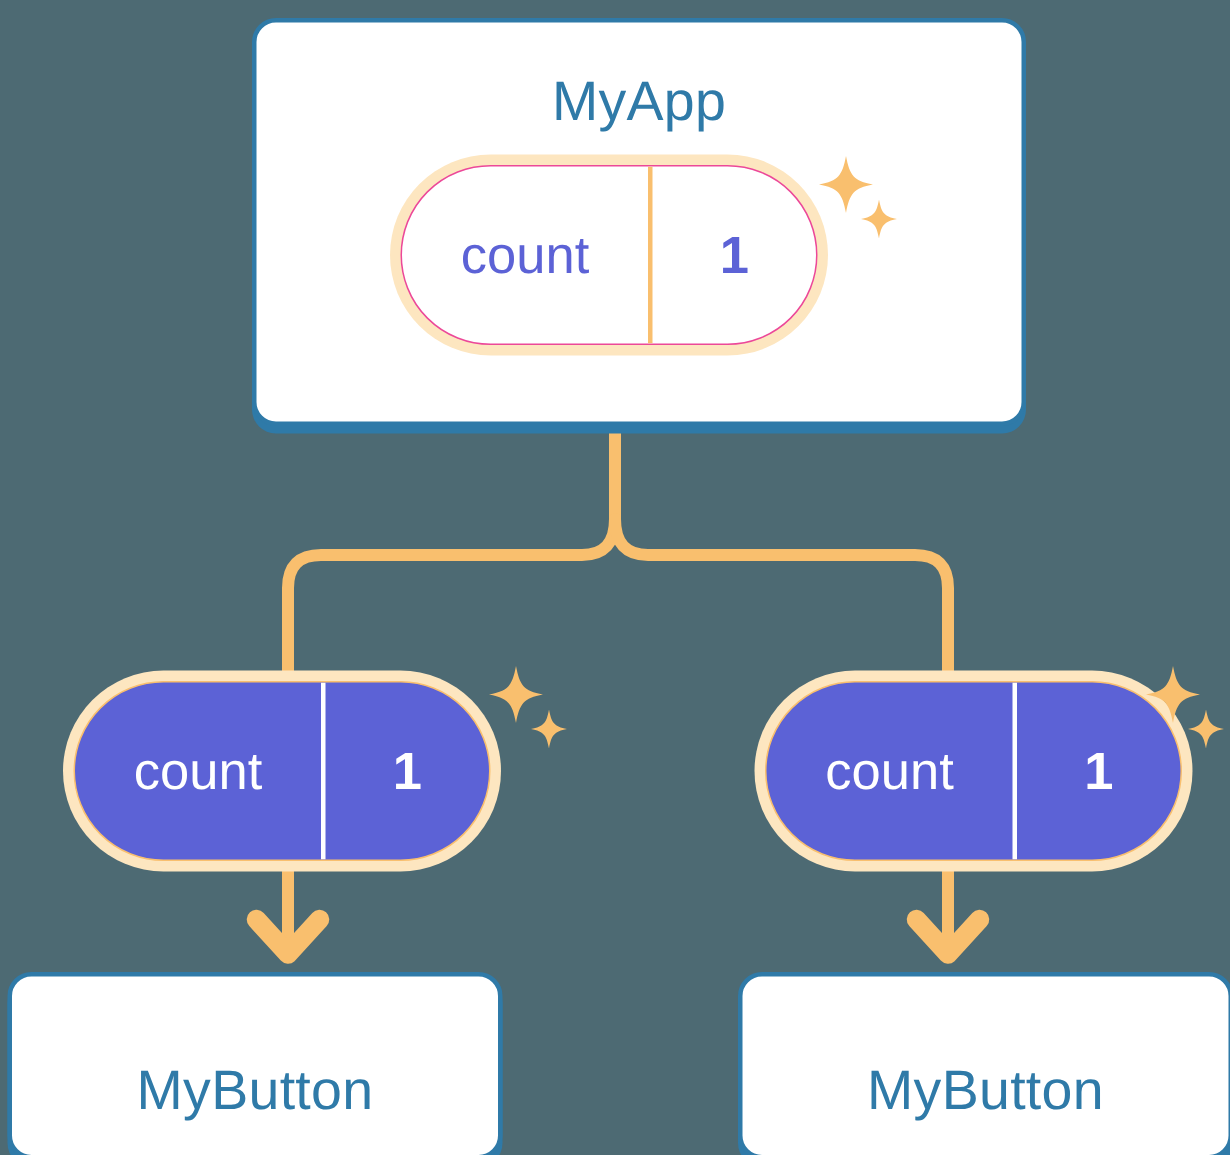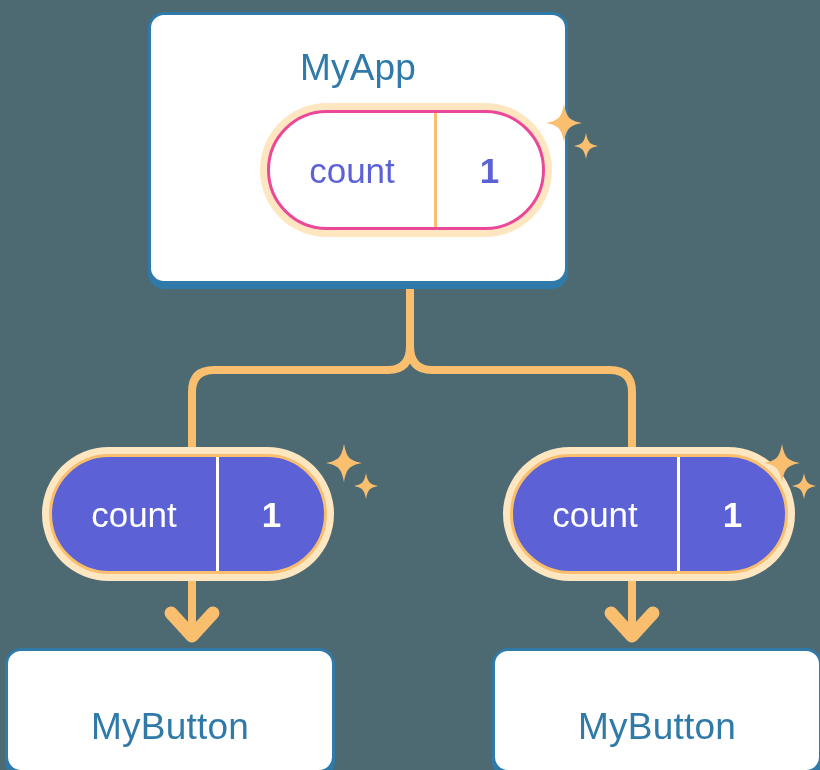--- a/index.html
+++ b/index.html
@@ -36,23 +36,23 @@
     position: absolute;
     z-index: 2;
     background: #ffffff;
     border: 3px solid #2f7aa8;
     box-sizing: border-box;
     display: flex;
     flex-direction: column;
     align-items: center;
   }
   .card.root {
-    left: 148px;
+    left: 168px;
     top: 12px;
-    width: 420px;
+    width: 516px;
     height: 272px;
     border-radius: 16px;
     box-shadow: 0 5px 0 0 #2f7aa8;
     padding-top: 34px;
   }
   .card.leaf {
     width: 330px;
     height: 125px;
     border-radius: 16px;
     box-shadow: 0 5px 0 0 #2f7aa8;
@@ -90,21 +90,21 @@
     border-radius: 999px;
     
     background: #fde6c0;
     padding: 7px;
   }
   .pill {
     box-sizing: border-box;
     width: 100%;
     height: 100%;
     border-radius: 999px;
-    border: 3px solid #ec4899;
+    border: 1px solid #ec4899;
     display: flex;
     align-items: stretch;
     overflow: hidden;
   }
   .pill-key, .pill-val {
     display: flex;
     align-items: center;
     justify-content: center;
     line-height: 1;
     white-space: nowrap;

